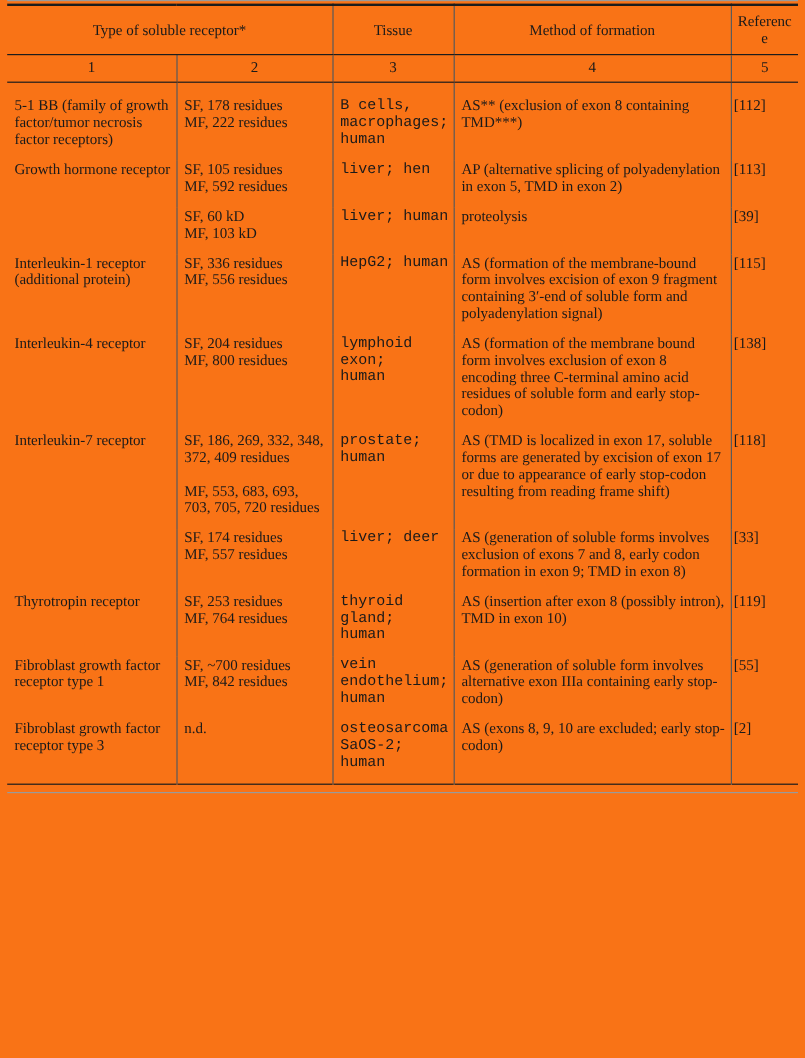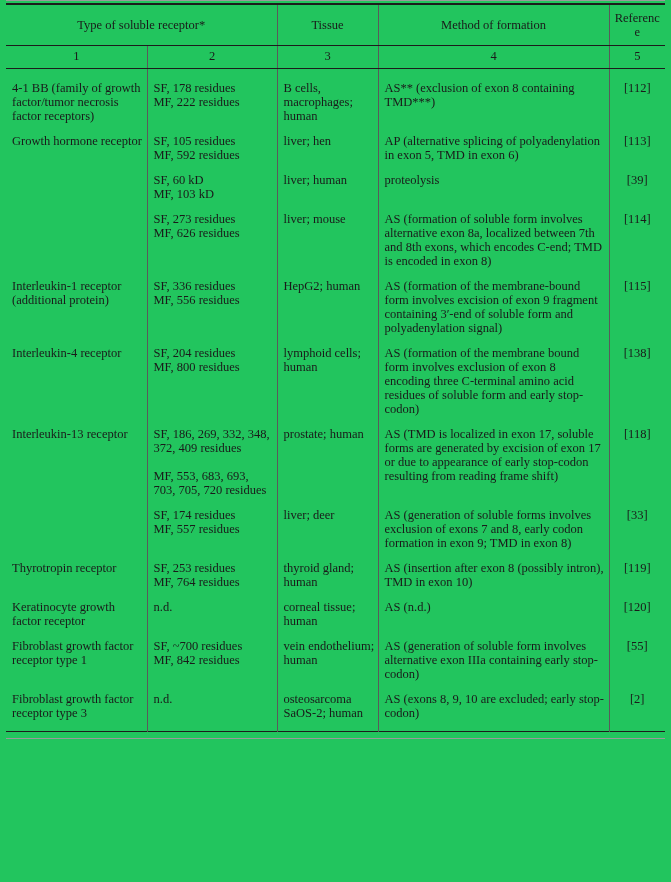--- a/index.html
+++ b/index.html
@@ -7,21 +7,21 @@
     padding: 0;
     background: #ffffff;
     color: #1a1a1a;
     font-family: "Liberation Serif", "DejaVu Serif", serif;
   }
   .page {
     width: 671px;
     height: 882px;
     box-sizing: border-box;
     padding: 0 6px;
-    background: #22c55e;
+    background: #f97316;
     overflow: hidden;
   }
   
   .table-wrap {
     border-top: 1px solid #9a9a9a;
     border-bottom: 1px solid #9a9a9a;
     padding: 2px 0 6px 0;
   }
   table {
     width: 100%;
@@ -50,22 +50,22 @@
     font-weight: normal;
     text-align: center;
     vertical-align: middle;
     white-space: normal;
   }
   thead tr.h1 th { padding: 6px 4px; border-bottom: 1px solid #1c1c1c; }
   thead tr.h2 th { padding: 3px 4px 5px 4px; border-bottom: 1px solid #1c1c1c; }
 
   tbody td { padding: 0 4px 11px 6px; }
   tbody tr:first-child td { padding-top: 12px; }
-  tbody td.col-reference { text-align: center; padding-left: 2px; padding-right: 2px; }
-  tbody td.col-tissue { padding-right: 2px; }
+  tbody td.col-reference { text-align: left; padding-left: 2px; padding-right: 2px; }
+  tbody td.col-tissue { padding-right: 2px; font-family: Liberation Mono, monospace; }
 </style>
 </head>
 <body>
 
 <div class="page">
   <div class="table-wrap">
     <table>
       <colgroup>
         <col class="c1">
           <col class="c2">
@@ -83,72 +83,64 @@
         <tr class="h2">
           <th>1</th>
           <th>2</th>
           <th>3</th>
           <th>4</th>
           <th>5</th>
         </tr>
       </thead>
       <tbody id="rows-body">
           <tr>
-            <td class="col-type">4-1 BB (family of growth factor/tumor necrosis factor receptors)</td>
+            <td class="col-type">5-1 BB (family of growth factor/tumor necrosis factor receptors)</td>
             <td class="col-forms">SF, 178 residues
 MF, 222 residues</td>
             <td class="col-tissue">B cells,
 macrophages;
 human</td>
             <td class="col-method">AS** (exclusion of exon 8 containing TMD***)</td>
             <td class="col-reference">[112]</td>
           </tr>
           <tr>
             <td class="col-type">Growth hormone receptor</td>
             <td class="col-forms">SF, 105 residues
 MF, 592 residues</td>
             <td class="col-tissue">liver; hen</td>
-            <td class="col-method">AP (alternative splicing of polyadenylation in exon 5, TMD in exon 6)</td>
+            <td class="col-method">AP (alternative splicing of polyadenylation in exon 5, TMD in exon 2)</td>
             <td class="col-reference">[113]</td>
           </tr>
           <tr>
             <td class="col-type"></td>
             <td class="col-forms">SF, 60 kD
 MF, 103 kD</td>
             <td class="col-tissue">liver; human</td>
             <td class="col-method">proteolysis</td>
             <td class="col-reference">[39]</td>
-          </tr>
-          <tr>
-            <td class="col-type"></td>
-            <td class="col-forms">SF, 273 residues
-MF, 626 residues</td>
-            <td class="col-tissue">liver; mouse</td>
-            <td class="col-method">AS (formation of soluble form involves alternative exon 8a, localized between 7th and 8th exons, which encodes C-end; TMD is encoded in exon 8)</td>
-            <td class="col-reference">[114]</td>
           </tr>
           <tr>
             <td class="col-type">Interleukin-1 receptor (additional protein)</td>
             <td class="col-forms">SF, 336 residues
 MF, 556 residues</td>
             <td class="col-tissue">HepG2; human</td>
             <td class="col-method">AS (formation of the membrane-bound form involves excision of exon 9 fragment containing 3′-end of soluble form and polyadenylation signal)</td>
             <td class="col-reference">[115]</td>
           </tr>
           <tr>
             <td class="col-type">Interleukin-4 receptor</td>
             <td class="col-forms">SF, 204 residues
 MF, 800 residues</td>
-            <td class="col-tissue">lymphoid cells;
+            <td class="col-tissue">lymphoid exon;
 human</td>
             <td class="col-method">AS (formation of the membrane bound form involves exclusion of exon 8 encoding three C-terminal amino acid residues of soluble form and early stop-codon)</td>
             <td class="col-reference">[138]</td>
           </tr>
           <tr>
-            <td class="col-type">Interleukin-13 receptor</td>
+            <td class="col-type">Interleukin-7 receptor</td>
             <td class="col-forms">SF, 186, 269, 332, 348, 372, 409 residues
 
 MF, 553, 683, 693, 703, 705, 720 residues</td>
             <td class="col-tissue">prostate; human</td>
             <td class="col-method">AS (TMD is localized in exon 17, soluble forms are generated by excision of exon 17 or due to appearance of early stop-codon resulting from reading frame shift)</td>
             <td class="col-reference">[118]</td>
           </tr>
           <tr>
             <td class="col-type"></td>
             <td class="col-forms">SF, 174 residues
@@ -160,28 +152,20 @@
           <tr>
             <td class="col-type">Thyrotropin receptor</td>
             <td class="col-forms">SF, 253 residues
 MF, 764 residues</td>
             <td class="col-tissue">thyroid gland;
 human</td>
             <td class="col-method">AS (insertion after exon 8 (possibly intron), TMD in exon 10)</td>
             <td class="col-reference">[119]</td>
           </tr>
           <tr>
-            <td class="col-type">Keratinocyte growth factor receptor</td>
-            <td class="col-forms">n.d.</td>
-            <td class="col-tissue">corneal tissue;
-human</td>
-            <td class="col-method">AS (n.d.)</td>
-            <td class="col-reference">[120]</td>
-          </tr>
-          <tr>
             <td class="col-type">Fibroblast growth factor receptor type 1</td>
             <td class="col-forms">SF, ~700 residues
 MF, 842 residues</td>
             <td class="col-tissue">vein endothelium;
 human</td>
             <td class="col-method">AS (generation of soluble form involves alternative exon IIIa containing early stop-codon)</td>
             <td class="col-reference">[55]</td>
           </tr>
           <tr>
             <td class="col-type">Fibroblast growth factor receptor type 3</td>

